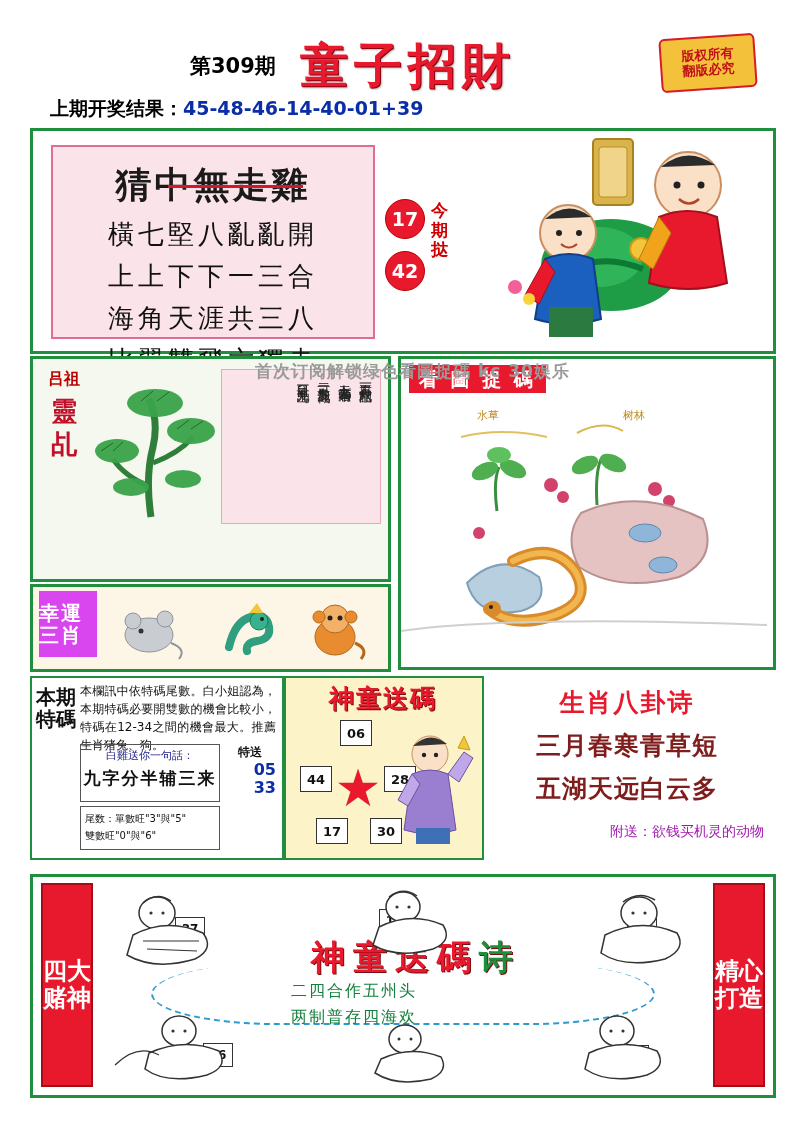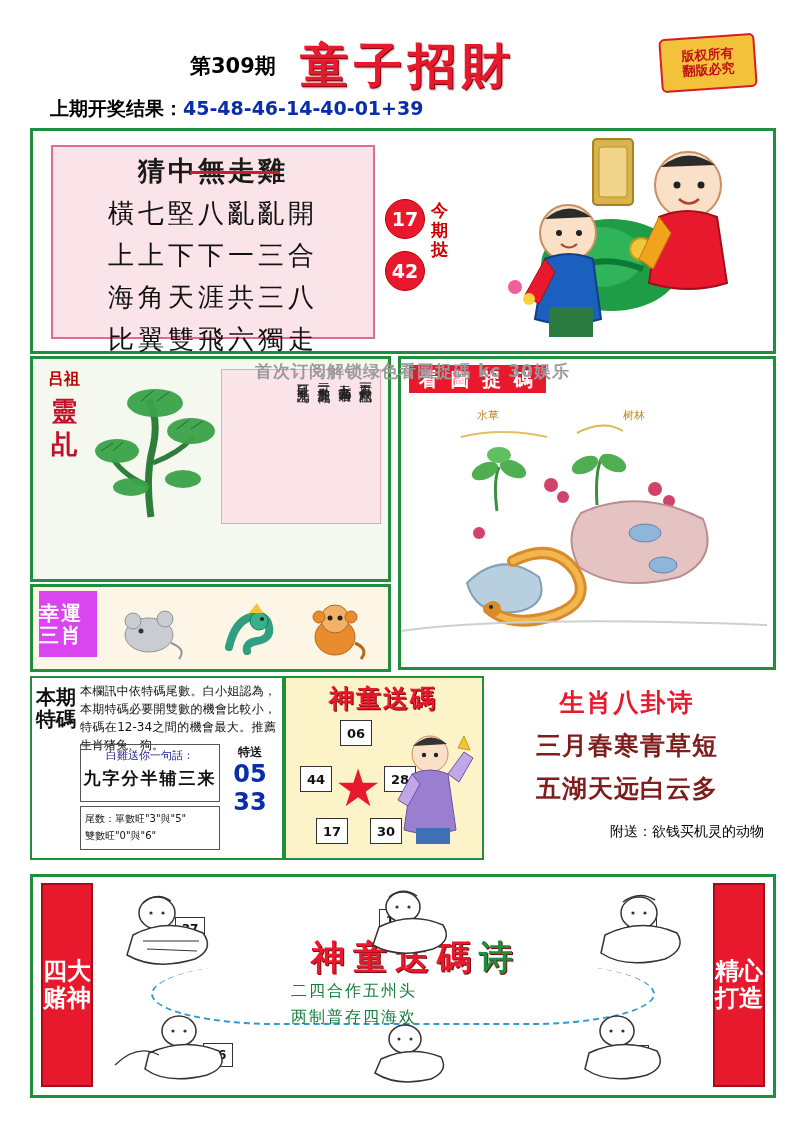--- a/index.html
+++ b/index.html
@@ -43,22 +43,22 @@
   
   .frame{
     position:absolute;left:30px;top:128px;width:740px;height:220px;
     border:3px solid #1f8f3d;background:#fff;
   }
   .poembox{
     position:absolute;left:18px;top:14px;width:320px;height:190px;
     background:#fbe3ea;border:2px solid #e06c94;
   }
   .poem-head{
-    text-align:center;font-size:27px;font-weight:bold;color:#1a1a1a;
-    margin-top:6px;letter-spacing:3px;position:relative;
+    text-align:center;font-size:36px;font-weight:bold;color:#1a1a1a;
+    margin-top:14px;letter-spacing:3px;position:relative;
   }
   .poem-head .strike{position:relative;}
   .poem-head .strike:after{
     content:"";position:absolute;left:52px;right:8px;top:52%;height:3px;background:#d01a2a;
   }
   .poem-line{
     text-align:center;font-size:26px;color:#111;letter-spacing:4px;margin-top:7px;
     font-family:"DejaVu Serif","Liberation Serif",serif;
   }
   .balls{position:absolute;left:352px;top:68px;width:60px;}
@@ -157,21 +157,21 @@
   }
   .te-mid .big{font-size:17px;color:#111;font-weight:bold;letter-spacing:2px;display:block;margin-top:4px;}
   .te-tail{
     position:absolute;left:48px;top:128px;width:140px;height:44px;border:1px solid #555;
     font-size:10px;color:#111;line-height:1.7;padding:3px 4px;box-sizing:border-box;
   }
   .te-right{
     position:absolute;left:192px;top:66px;width:52px;
     text-align:center;font-size:12px;color:#111;font-weight:bold;
   }
-  .te-right .n{font-size:24px;color:#0b2ea8;display:block;line-height:1.15;}
+  .te-right .n{font-size:16px;color:#0b2ea8;display:block;line-height:1.15;text-align:right;}
 
   .sendbox{
     position:absolute;left:284px;top:676px;width:196px;height:180px;
     border:2px solid #1f8f3d;background:#fdf3c8;
   }
   .send-title{
     position:absolute;left:6px;top:4px;width:182px;text-align:center;
     font-size:25px;font-weight:bold;color:#e8192c;letter-spacing:2px;
     text-shadow:1px 1px 0 #7a0c12;
   }
@@ -184,21 +184,21 @@
     color:#e8192c;font-size:52px;line-height:44px;text-align:center;
   }
   .boy2{position:absolute;left:104px;top:46px;width:86px;height:124px;}
 
   .versepanel{
     position:absolute;left:484px;top:676px;width:286px;height:180px;
     background:#fff;
   }
   .vp1{font-size:25px;color:#e8192c;font-weight:bold;text-align:center;margin-top:10px;letter-spacing:2px;}
   .vp2,.vp3{font-size:25px;color:#7f1d1d;font-weight:bold;text-align:center;margin-top:10px;letter-spacing:1px;}
-  .vp4{font-size:14px;color:#000000;text-align:right;margin-top:18px;padding-right:6px;}
+  .vp4{font-size:14px;color:#a21caf;text-align:right;margin-top:18px;padding-right:6px;}
 
   
   .bottom{
     position:absolute;left:30px;top:874px;width:740px;height:218px;
     border:3px solid #1f8f3d;background:#fff;
   }
   .sidebanner{
     position:absolute;top:6px;width:48px;height:200px;
     background:#e8192c;color:#fff;font-size:24px;font-weight:bold;
     display:flex;flex-direction:column;align-items:center;justify-content:center;

